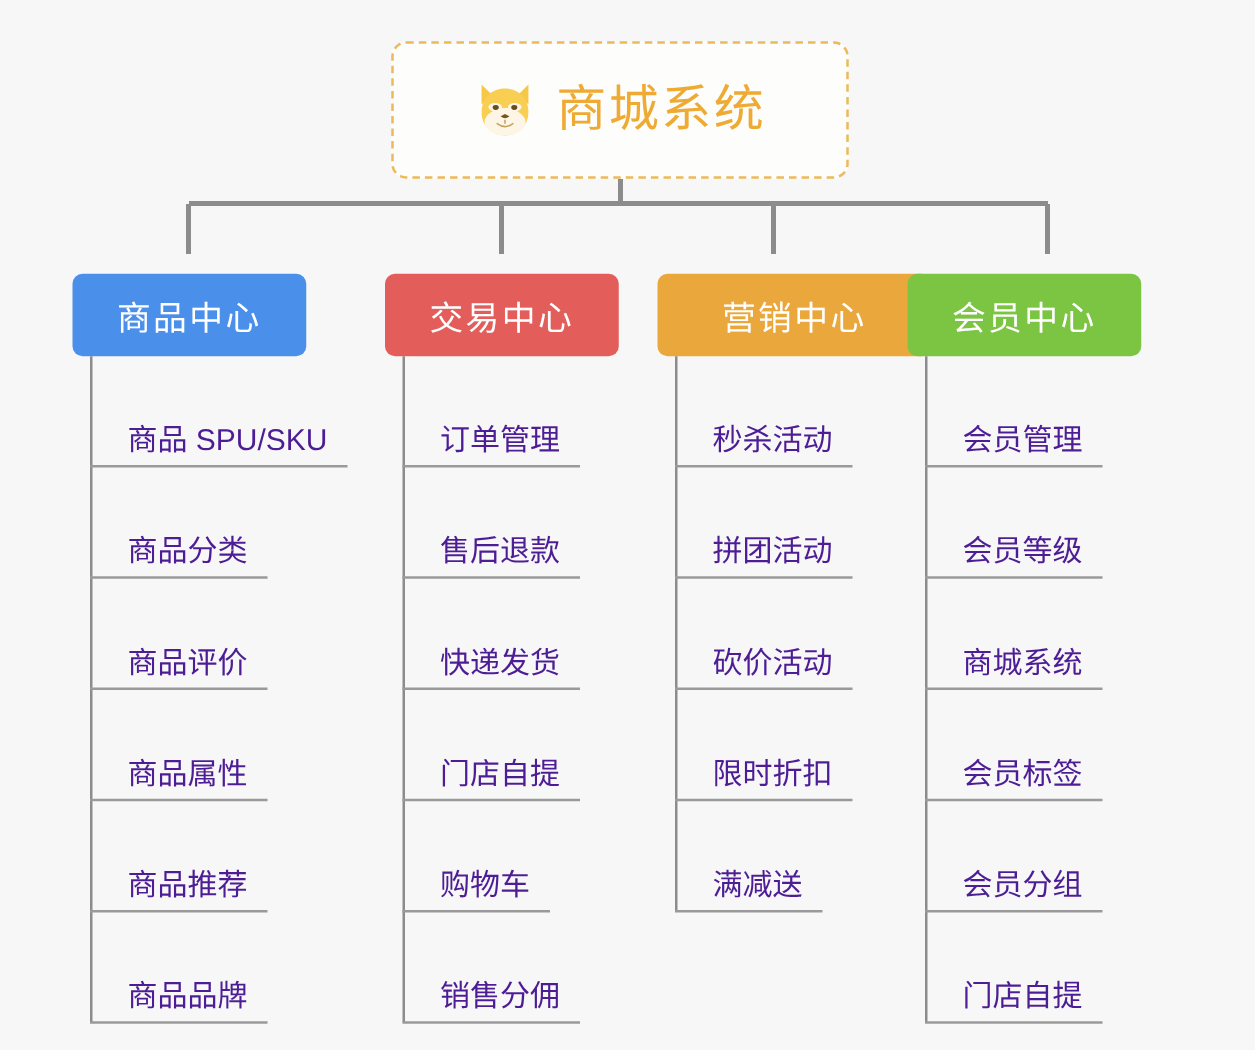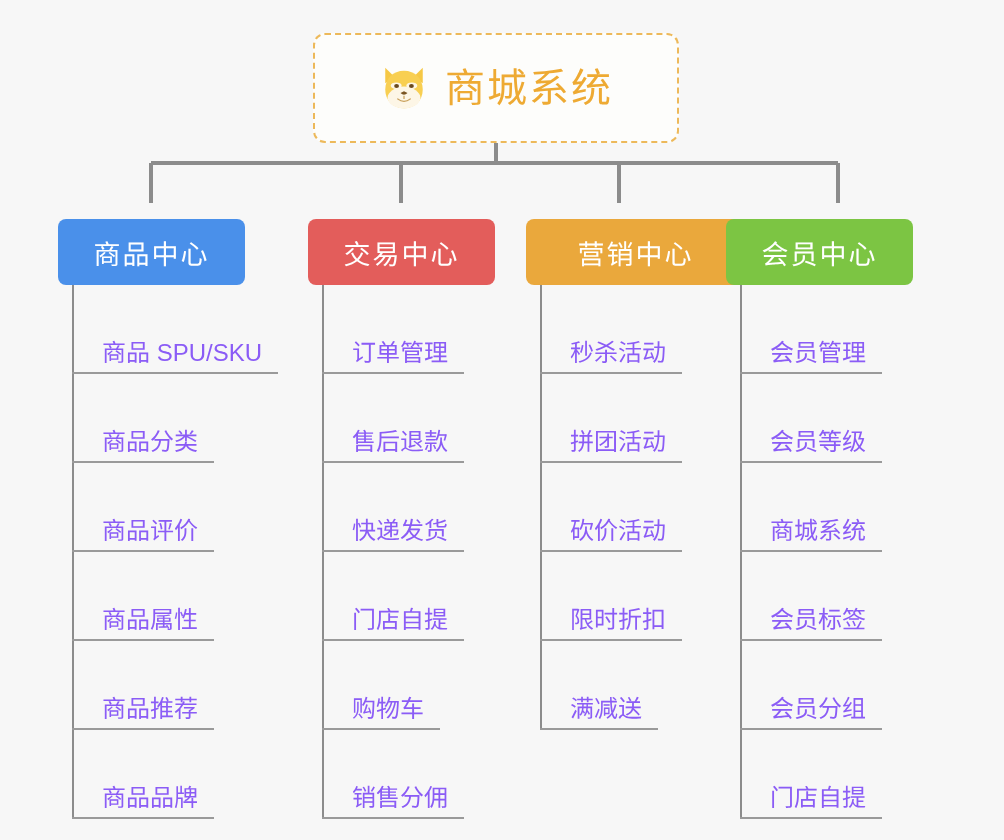--- a/index.html
+++ b/index.html
@@ -114,21 +114,21 @@
 
   .item {
     position: relative;
     height: 89px;
     display: flex;
     align-items: flex-end;
     padding-left: 30px;
   }
   .item-label {
     font-size: 24px;
-    color: #8b5cf6;
+    color: #4c1d95;
     line-height: 1;
     padding-bottom: 9px;
     white-space: nowrap;
     display: inline-block;
   }
   .item-rule {
     position: absolute;
     left: 0;
     bottom: 0;
     height: 2px;

